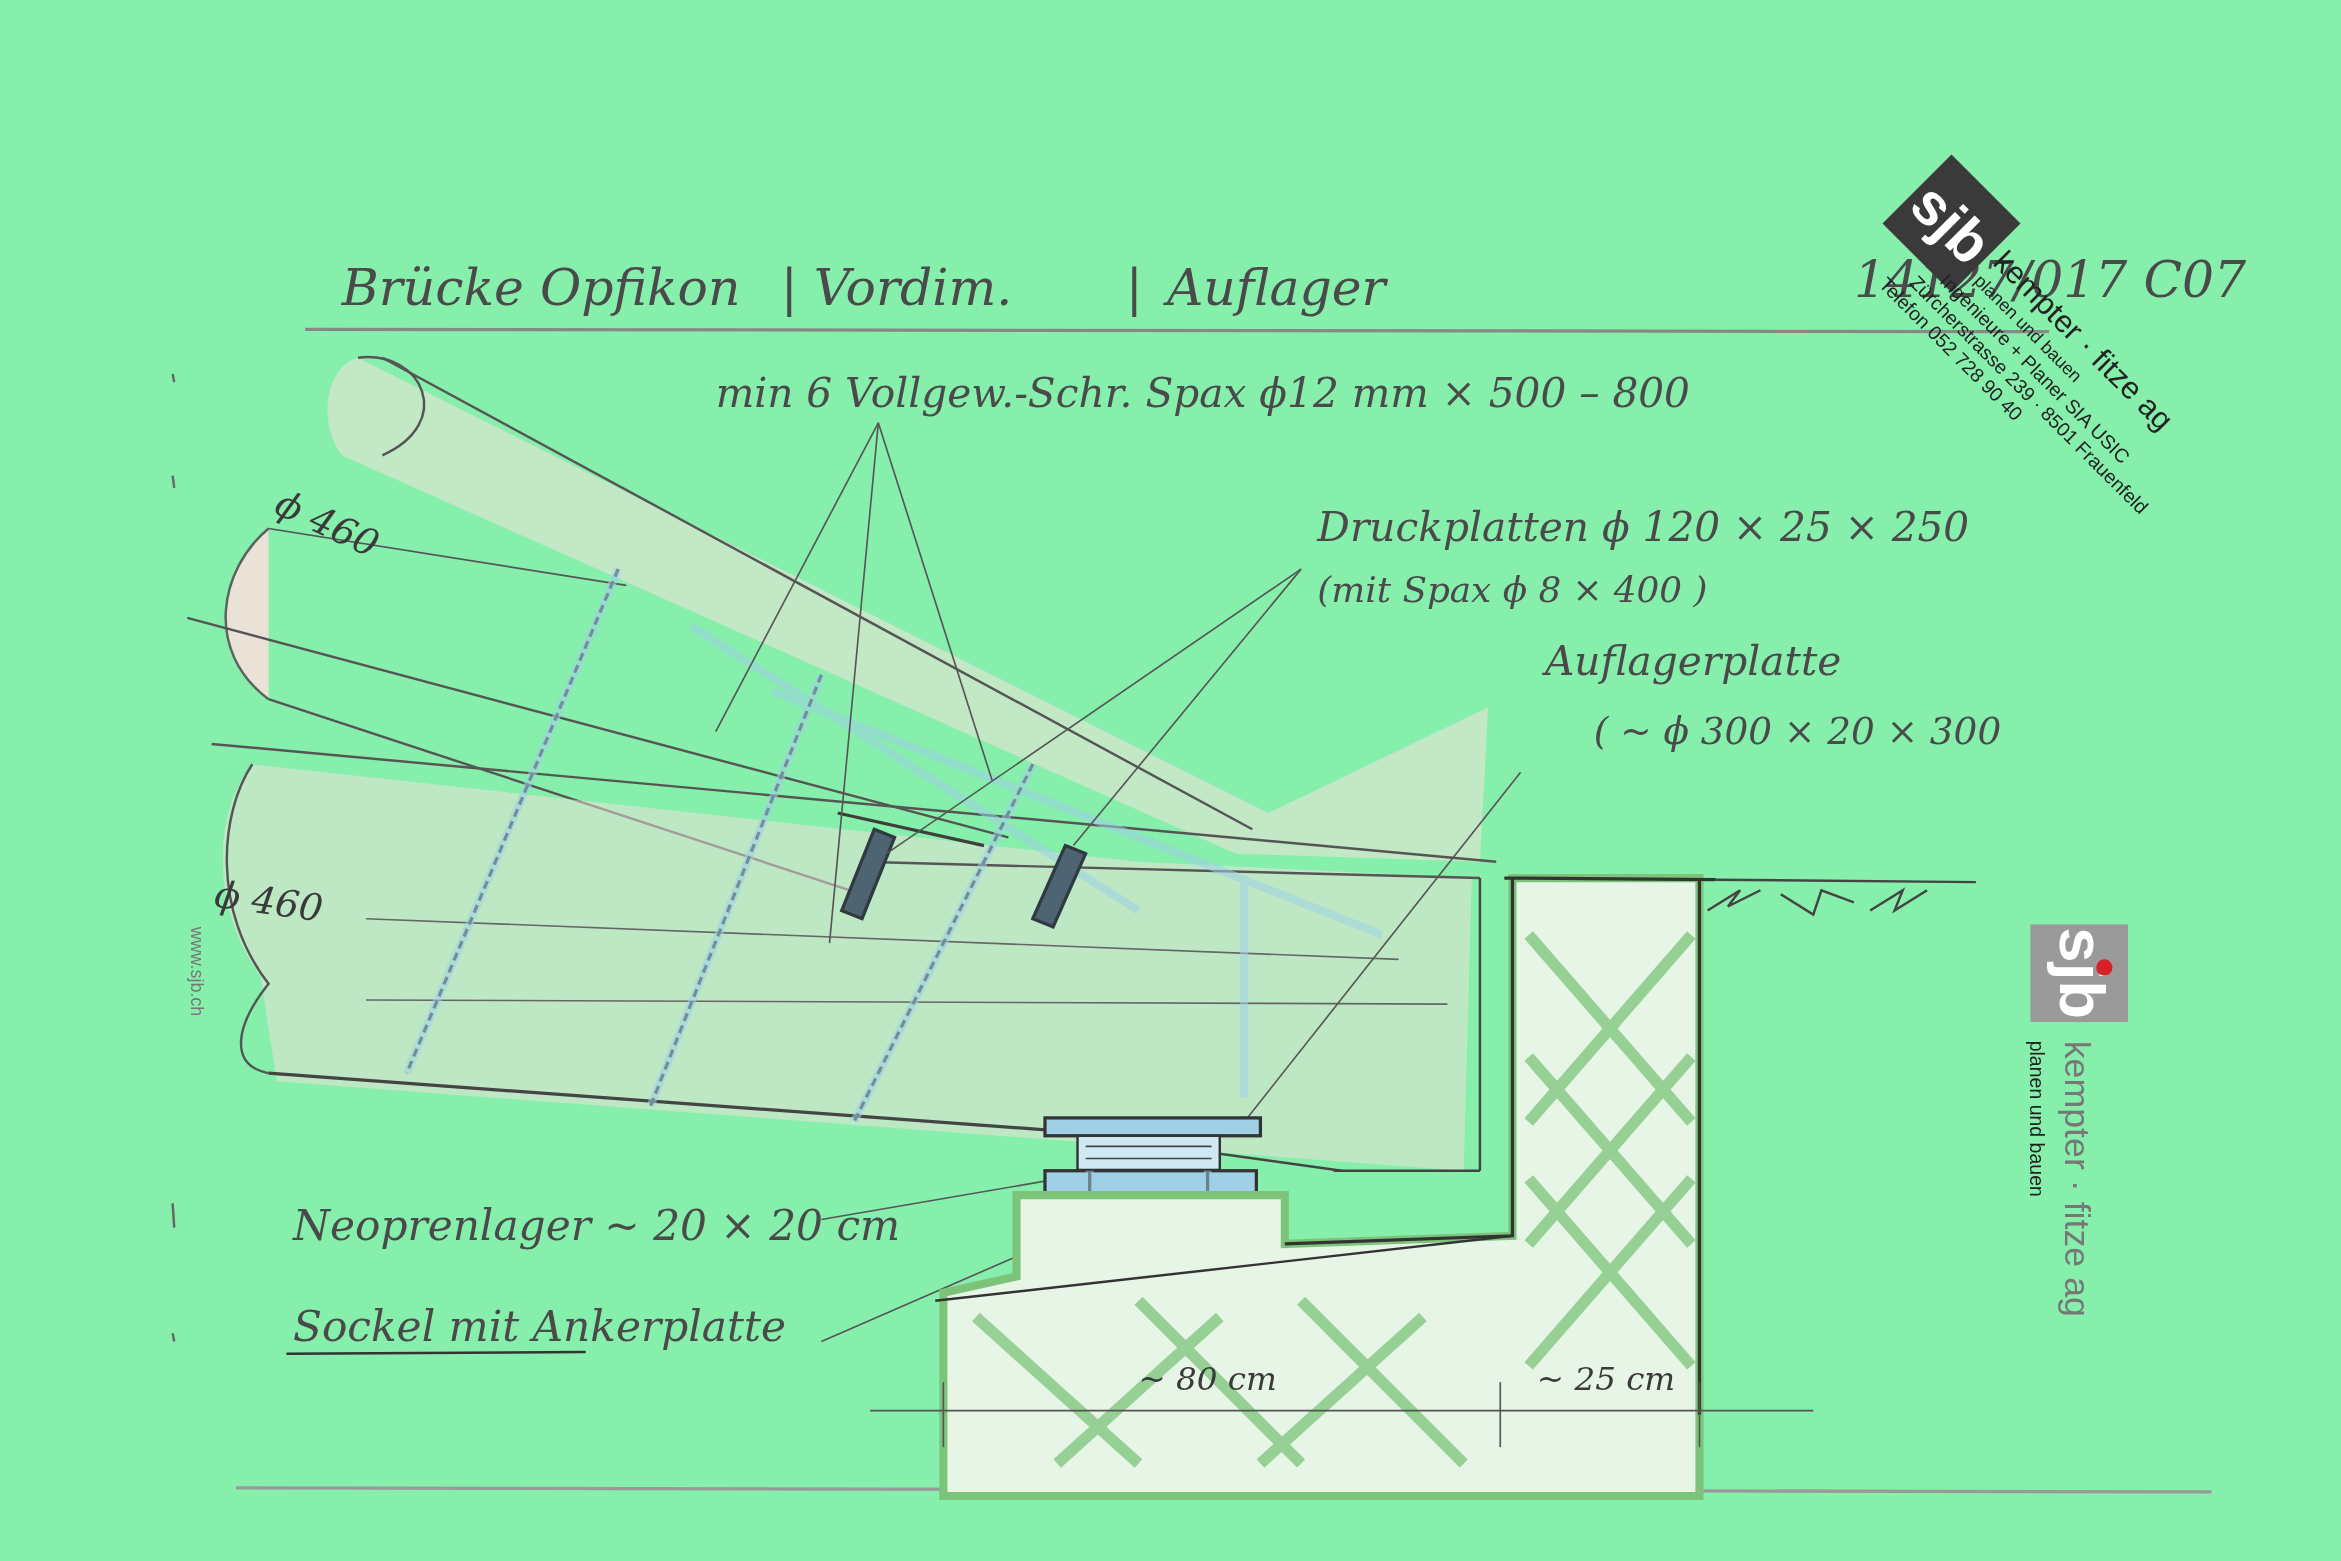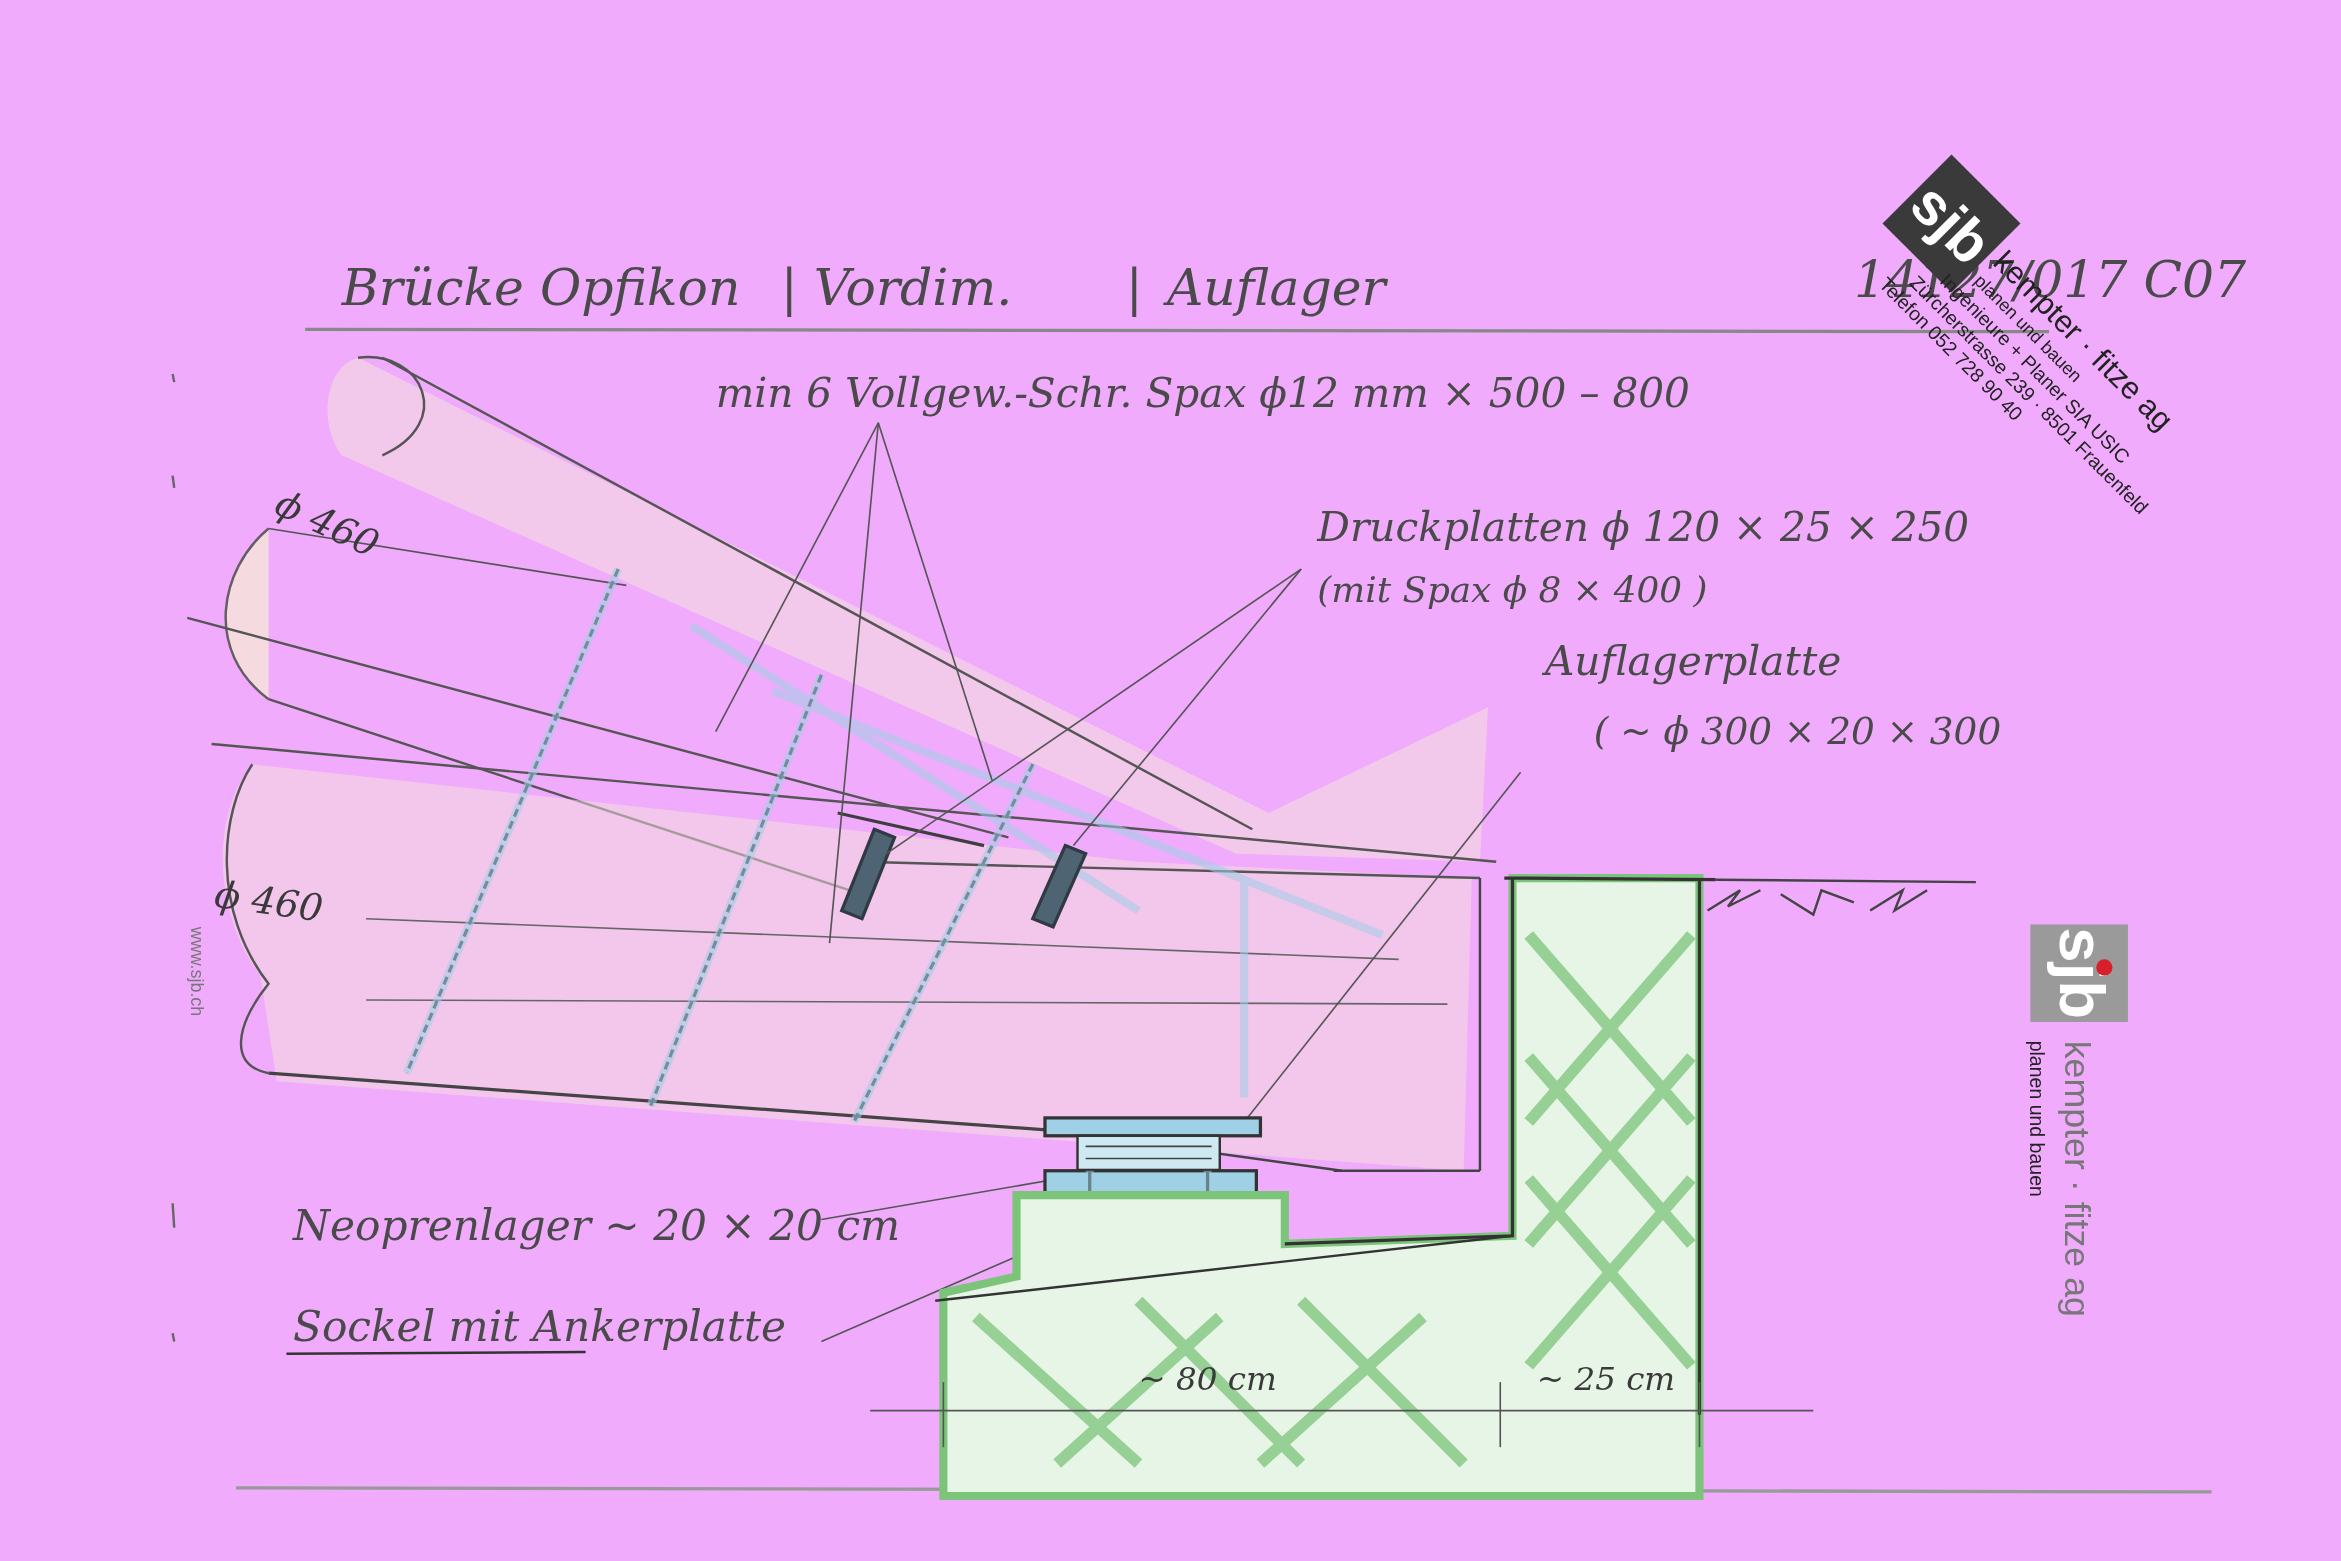--- a/index.html
+++ b/index.html
@@ -1,18 +1,18 @@
 <!DOCTYPE html>
 <html style="font-size:13px"><head>
 <meta charset="utf-8">
 <style>
   html, body { margin:0; padding:0; background:#ffffff; }
   body { width:2342px; height:1561px; position:relative; overflow:hidden;
          font-family:"DejaVu Sans", sans-serif; }
-  .sheet { position:absolute; left:0; top:0; width:2342px; height:1561px; background:#f0abfc; }
+  .sheet { position:absolute; left:0; top:0; width:2342px; height:1561px; background:#86efac; }
   svg.drawing { position:absolute; left:0; top:0; width:2342px; height:1561px; }
   .hand { font-family:"DejaVu Serif", serif; font-style:italic; fill:#4a4a4a; }
   .hand-dark { font-family:"DejaVu Serif", serif; font-style:italic; fill:#3a3a3a; }
   .logo-text { font-family:"Liberation Sans", sans-serif; fill:#222; }
   .logo-text-grey { font-family:"Liberation Sans", sans-serif; fill:#777; }
 </style>
 </head>
 <body>
 
 <div class="sheet">

